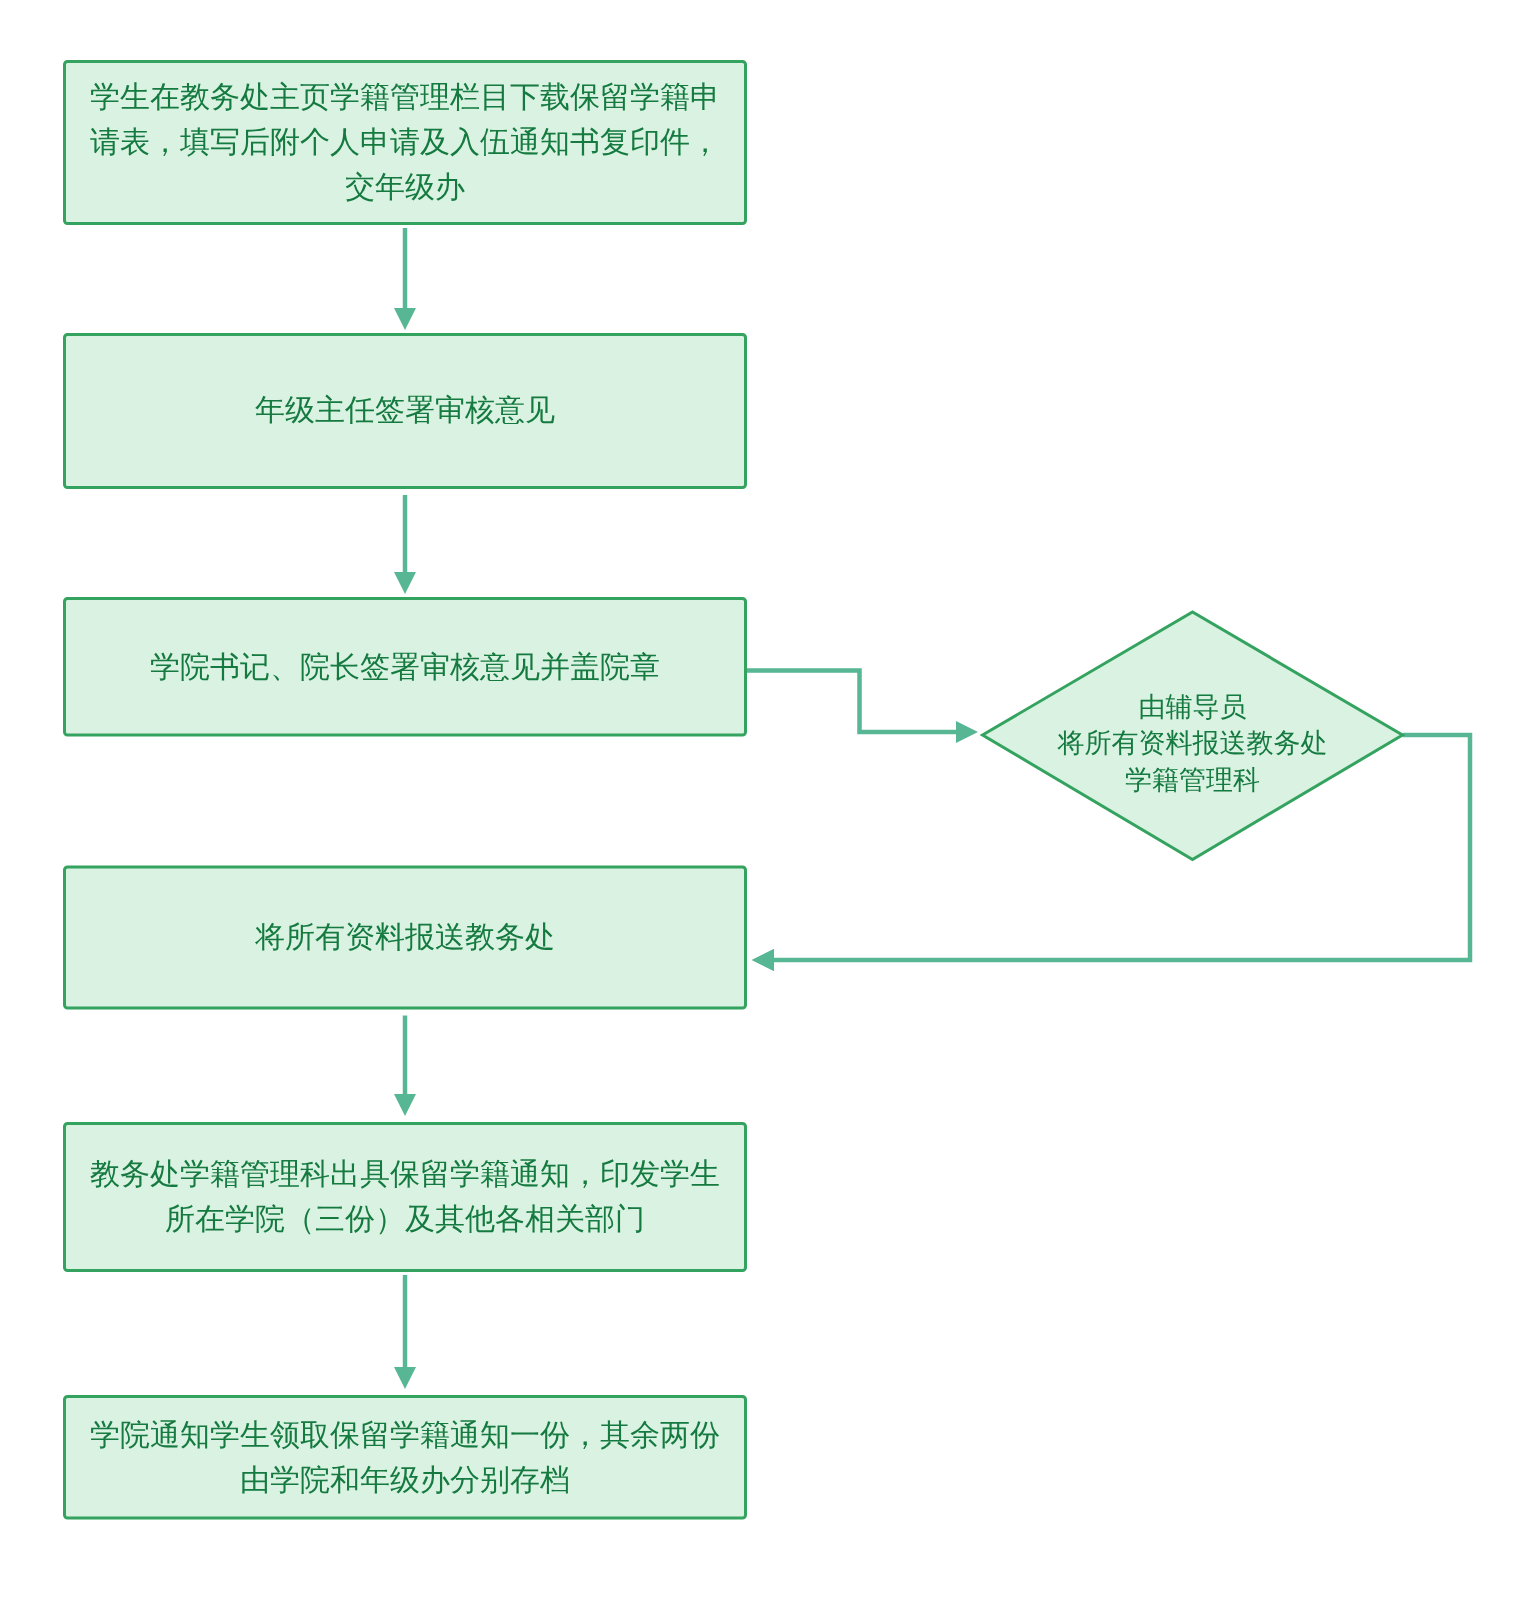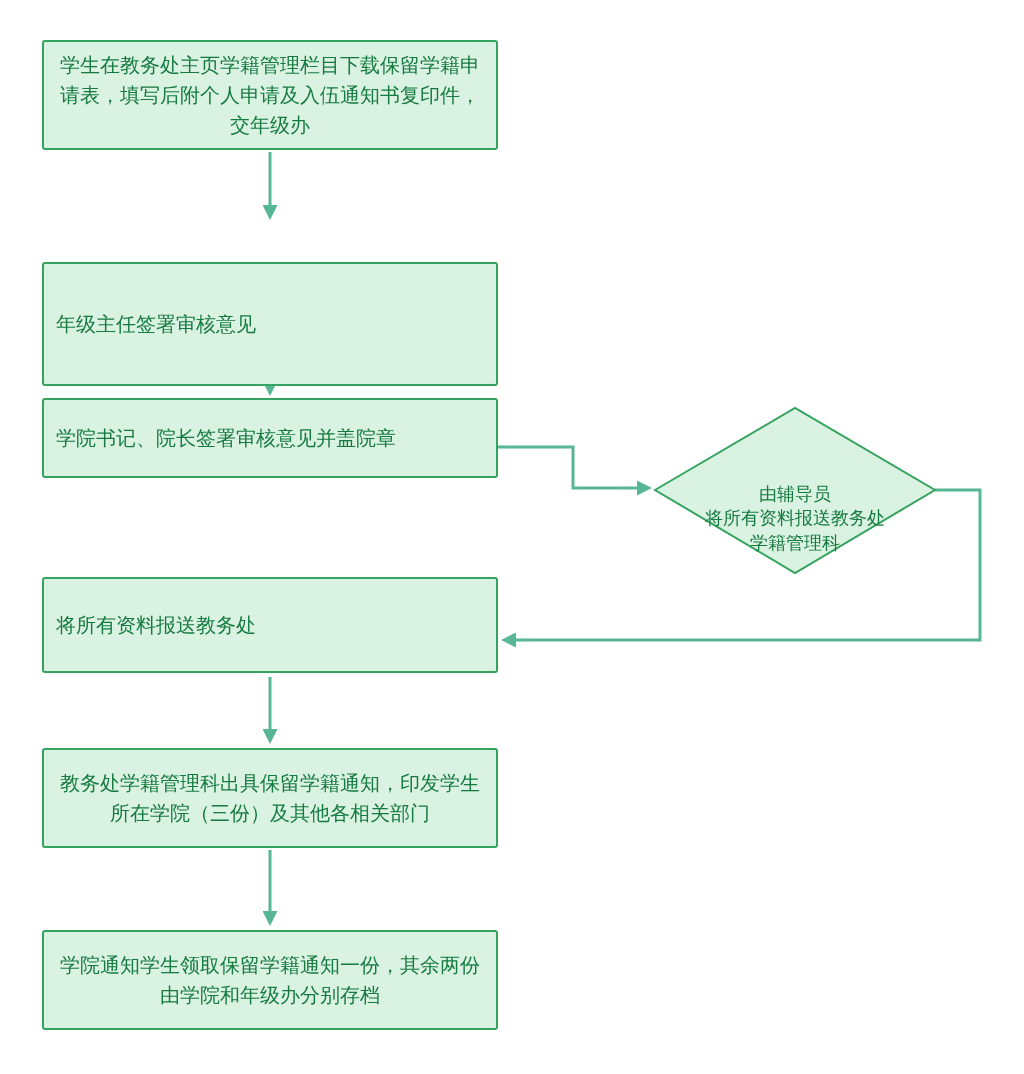--- a/index.html
+++ b/index.html
@@ -46,29 +46,30 @@
     position:absolute;
     left:42px;
     width:456px;
     box-sizing:border-box;
     background:var(--box-fill);
     border:2px solid var(--box-border);
     border-radius:3px;
     color:var(--box-text);
     display:flex;
     align-items:center;
+    justify-content:center;
     text-align:center;
     font-size:20px;
     line-height:1.5;
     padding:16px 12px;
   }
   .diamond-label{
     position:absolute;
     left:655px;
-    top:482px;
+    top:459px;
     width:280px;
     color:var(--box-text);
     font-size:18px;
     line-height:1.35;
     text-align:center;
     white-space:pre-line;
   }
 </style>
 </head>
 <body>
@@ -94,37 +95,37 @@
 
     <path class="arrow-line" d="M270,850 L270,914" marker-end="url(#arrow)"></path>
 
     <polygon class="diamond-shape" points="655,490 795,408 935,490 795,573"></polygon>
   </svg>
 
   <div class="node" style="top:40px;height:110px;">
     <span>学生在教务处主页学籍管理栏目下载保留学籍申请表，填写后附个人申请及入伍通知书复印件，交年级办</span>
   </div>
 
-  <div class="node" style="top:222px;height:124px;margin-top:40px;">
+  <div class="node" style="top:222px;height:104px;">
     <span>年级主任签署审核意见</span>
   </div>
 
-  <div class="node" style="top:398px;height:80px;">
+  <div class="node" style="top:398px;height:93px;">
     <span>学院书记、院长签署审核意见并盖院章</span>
   </div>
 
   <div class="node" style="top:577px;height:96px;">
     <span>将所有资料报送教务处</span>
   </div>
 
   <div class="node" style="top:748px;height:100px;">
     <span>教务处学籍管理科出具保留学籍通知，印发学生所在学院（三份）及其他各相关部门</span>
   </div>
 
-  <div class="node" style="top:930px;height:100px;">
+  <div class="node" style="top:930px;height:83px;">
     <span>学院通知学生领取保留学籍通知一份，其余两份由学院和年级办分别存档</span>
   </div>
 
   <div class="diamond-label">由辅导员
 将所有资料报送教务处
 学籍管理科</div>
 
 </div>
 
 </body></html>

